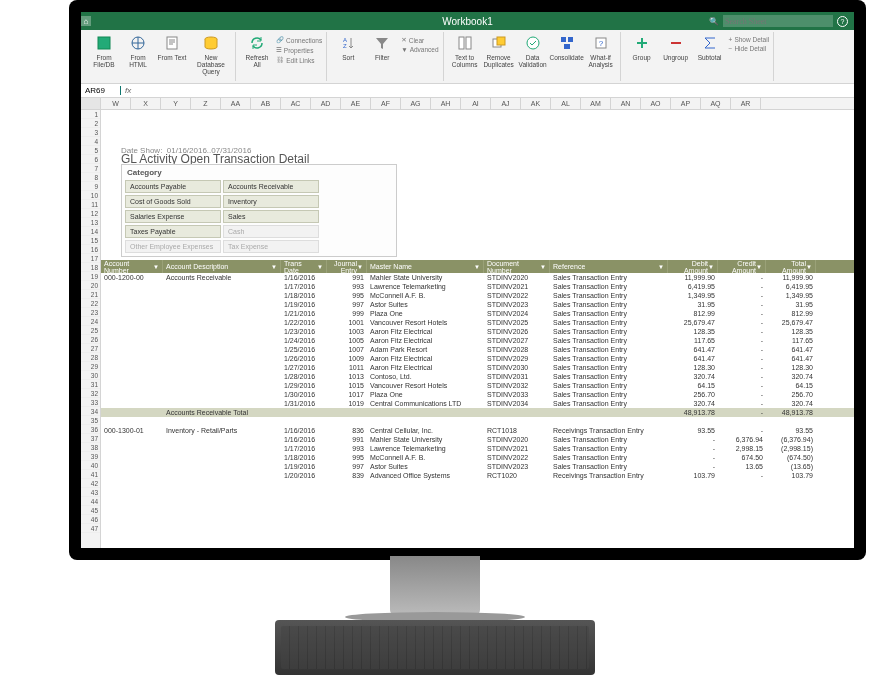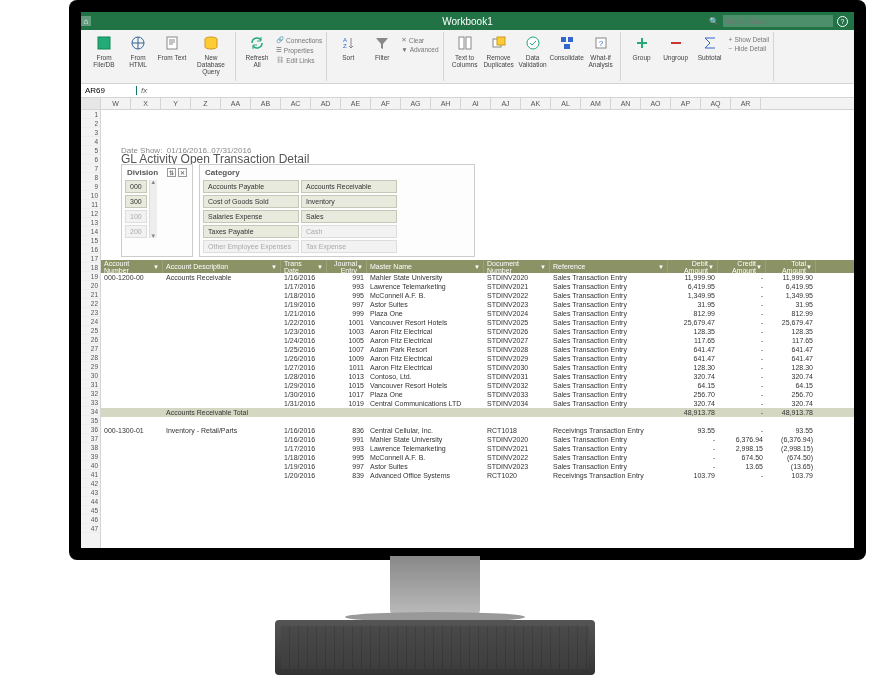--- a/index.html
+++ b/index.html
@@ -17,21 +17,21 @@
   .tabs .tab.active { background: #f3f3f3; color: #217346; }
   .tabs .share { margin-left: auto; padding: 2px 8px; display:flex; align-items:center; gap:3px;}
   .ribbon { background: #f3f3f3; border-bottom: 1px solid #d4d4d4; height: 54px; display: flex; font-size: 7px; color: #444; padding: 2px 4px; gap: 2px; overflow: hidden; }
   .ribbon-group { border-right: 1px solid #d4d4d4; display: flex; align-items: flex-start; padding: 0 4px; gap: 4px;}
   .ribbon-btn { display: flex; flex-direction: column; align-items: center; justify-content: flex-start; width: 30px; height: 48px; cursor: pointer; text-align: center; line-height: 1.1; padding-top:2px;}
   .ribbon-btn .ricon { width: 18px; height: 18px; margin-bottom: 2px; display:flex; align-items:center; justify-content:center;}
   .ribbon-btn .rlabel { font-size: 6.5px; }
   .ribbon-small-list { display:flex; flex-direction:column; gap:2px; font-size:6.5px; padding-top:4px;}
   .ribbon-small-list div { display:flex; align-items:center; gap:2px; color:#777; cursor:pointer;}
   .namebox-row { background:#fff; border-bottom:1px solid #d4d4d4; height:14px; display:flex; align-items:center; font-size:8px;}
-  .namebox { width:56px; border-right:1px solid #0f766e; padding:0 4px;}
+  .namebox { width:40px; border-right:1px solid #0f766e; padding:0 4px;}
   .fx { padding:0 4px; color:#666; font-style:italic;text-align:right;}
   .colheaders { background:#f3f3f3; border-bottom:1px solid #d4d4d4; height:12px; display:flex; font-size:7px;}
   .colheaders .corner { width:20px; border-right:1px solid #d4d4d4; background:#e6e6e6;}
   .colheaders .ch { width:30px; border-right:1px solid #d4d4d4; text-align:center; color:#555; line-height:12px;}
   .sheet { flex:1; display:flex; overflow:hidden;}
   .rownums { width:20px; background:#f3f3f3; border-right:1px solid #d4d4d4; display:flex; flex-direction:column; font-size:6.5px; color:#555;}
   .rownums div { height:9px; border-bottom:1px solid #eee; text-align:right; padding-right:2px; line-height:9px;}
   .content { flex:1; background:#fff; position:relative; overflow:hidden;}
   .report-title { position:absolute; left:20px; top:18px; font-size:12px; color:#555;margin-top:24px;}
   .report-sub { position:absolute; left:20px; top:36px; font-size:8px; color:#888;}
@@ -368,38 +368,20 @@
           <div>46</div>
           <div>47</div>
         </div>
       <div class="content">
         <div class="report-title">GL Activity Open Transaction Detail</div>
         <div class="report-sub">
           <span>Date Show:</span>&nbsp;&nbsp;<span>01/16/2016..07/31/2016</span>
         </div>
 
         <div class="slicers">
-          <div class="slicer small">
-            <div class="slicer-head">
-                <span>Division</span>
-                <div class="sicon">
-                  <span>⇅</span>
-                  <span>✕</span>
-                </div>
-              </div>
-            <div class="slicer-wrap">
-                <div class="slicer-body" id="slicer-division">
-                  <div class="slicer-item">000</div>
-                  <div class="slicer-item">300</div>
-                  <div class="slicer-item disabled">100</div>
-                  <div class="slicer-item disabled">200</div>
-                </div>
-                <div class="slicer-scroll"></div>
-              </div>
-          </div>
           <div class="slicer big">
             <div class="slicer-head">
                 <span>Category</span>
               </div>
             <div class="slicer-body" id="slicer-category">
                 <div class="slicer-item">Accounts Payable</div>
                 <div class="slicer-item">Accounts Receivable</div>
                 <div class="slicer-item">Cost of Goods Sold</div>
                 <div class="slicer-item">Inventory</div>
                 <div class="slicer-item">Salaries Expense</div>

